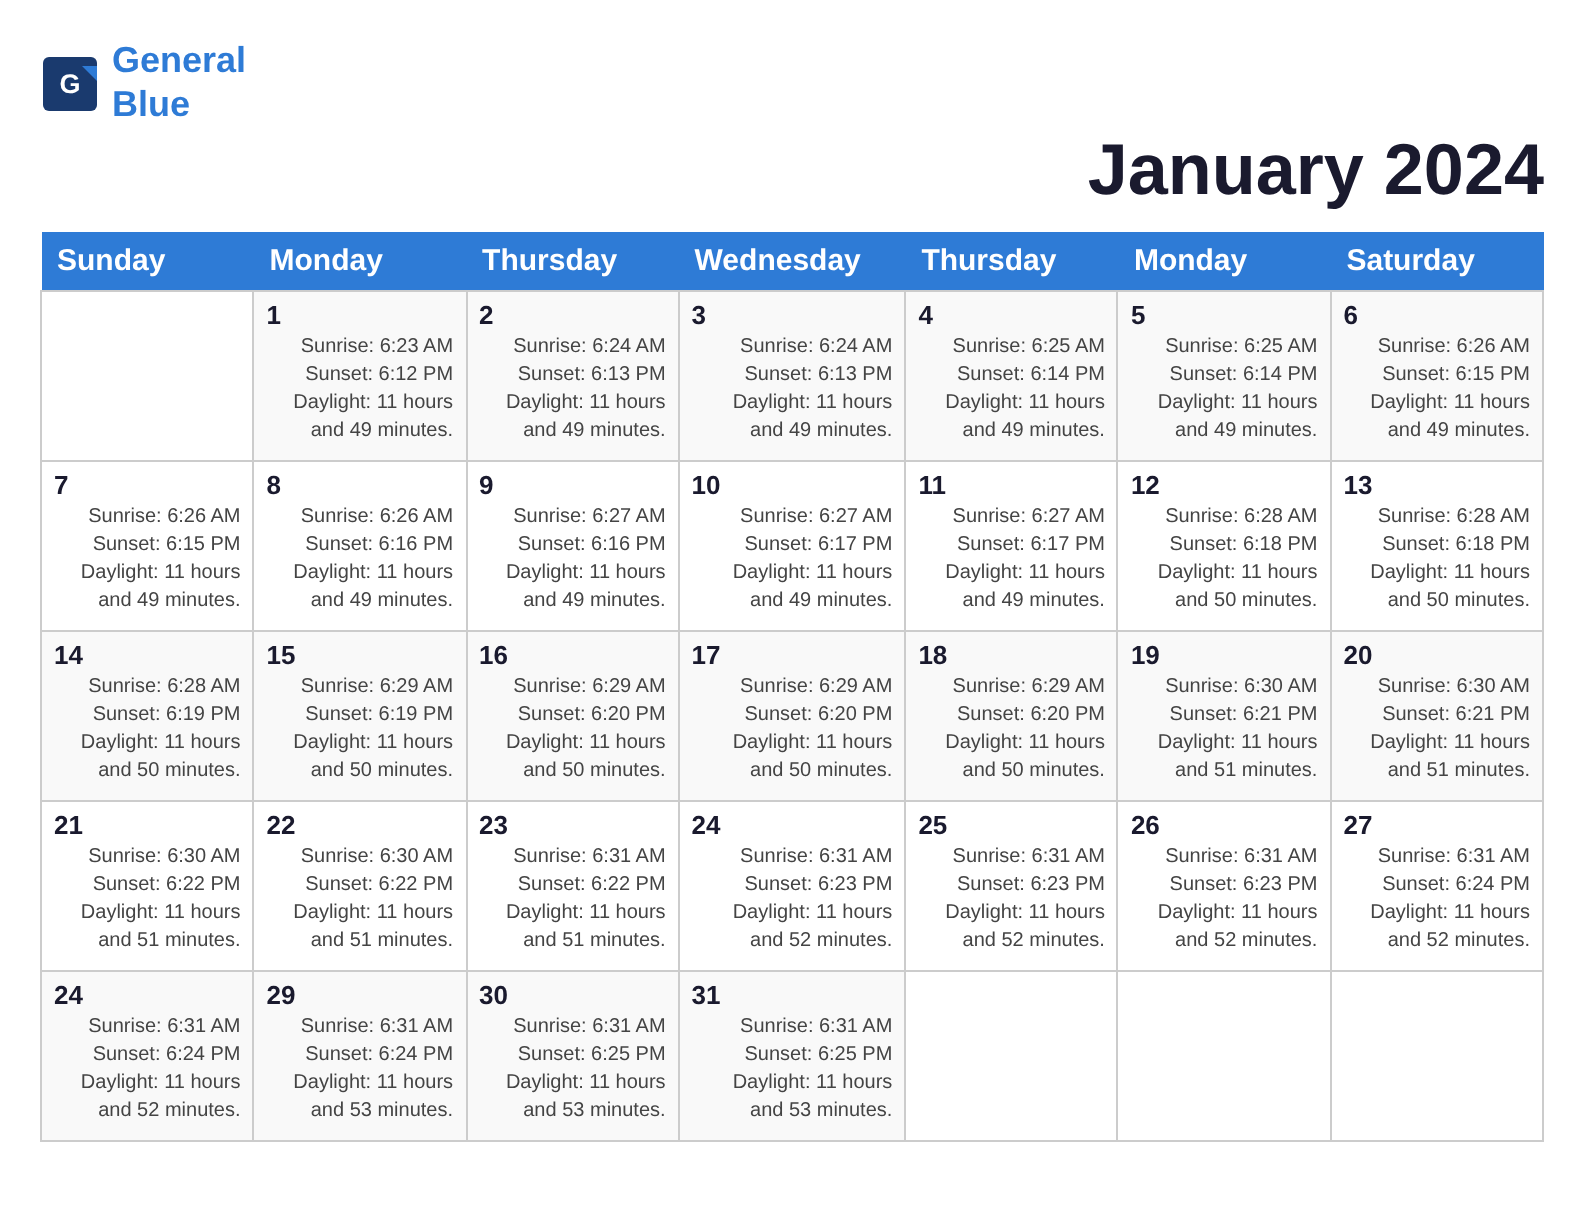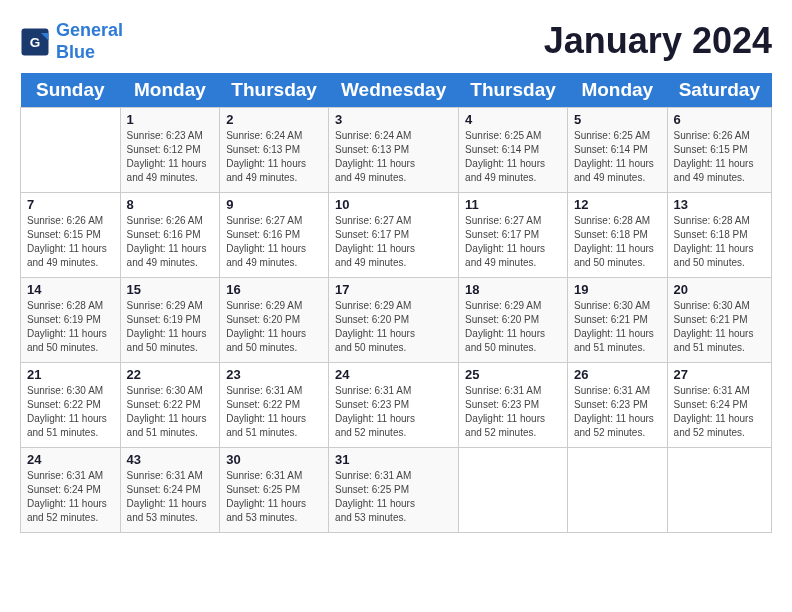--- a/index.html
+++ b/index.html
@@ -34,36 +34,37 @@
       width: 30px;
       height: 30px;
     }
     .title-area {
       text-align: right;
     }
     .calendar-title {
       font-size: 36px;
       font-weight: bold;
       color: #1a1a2e;
+      margin-top: 44px;
     }
     .calendar-subtitle {
       font-size: 16px;
       color: #444;
     }
     table {
       width: 100%;
       border-collapse: collapse;
       font-size: 11px;
     }
     thead tr th {
       background-color: #2e7bd6;
       color: #fff;
       padding: 6px 8px;
-      text-align: center;
-      font-size: 19px;
+      text-align: left;
+      font-size: 15px;
       font-weight: bold;
     }
     tbody tr td {
       border: 1px solid #ccc;
       vertical-align: top;
       padding: 4px 6px;
       min-height: 80px;
       height: 85px;
       color: #333;
     }
@@ -76,20 +77,21 @@
     .day-number {
       font-size: 13px;
       font-weight: bold;
       color: #1a1a2e;
       margin-bottom: 2px;
     }
     .day-info {
       font-size: 10px;
       color: #444;
       line-height: 1.4;
+      text-align: right;
     }
     .empty-cell {
       background: #fff !important;
     }
   </style>
 </head>
 <body>
 
 <div class="header-area">
   <div class="logo">
@@ -237,21 +239,21 @@
           <div class="day-number">27</div>
           <div class="day-info">Sunrise: 6:31 AM<br>Sunset: 6:24 PM<br>Daylight: 11 hours<br>and 52 minutes.</div>
         </td>
       </tr>
       <tr>
         <td>
           <div class="day-number">24</div>
           <div class="day-info">Sunrise: 6:31 AM<br>Sunset: 6:24 PM<br>Daylight: 11 hours<br>and 52 minutes.</div>
         </td>
         <td>
-          <div class="day-number">43</div>
+          <div class="day-number">29</div>
           <div class="day-info">Sunrise: 6:31 AM<br>Sunset: 6:24 PM<br>Daylight: 11 hours<br>and 53 minutes.</div>
         </td>
         <td>
           <div class="day-number">30</div>
           <div class="day-info">Sunrise: 6:31 AM<br>Sunset: 6:25 PM<br>Daylight: 11 hours<br>and 53 minutes.</div>
         </td>
         <td>
           <div class="day-number">31</div>
           <div class="day-info">Sunrise: 6:31 AM<br>Sunset: 6:25 PM<br>Daylight: 11 hours<br>and 53 minutes.</div>
         </td>

